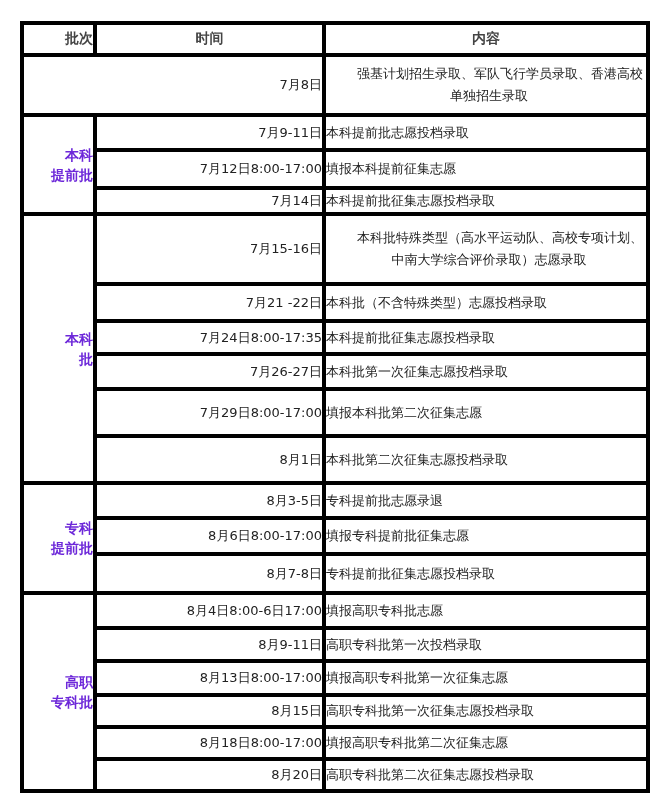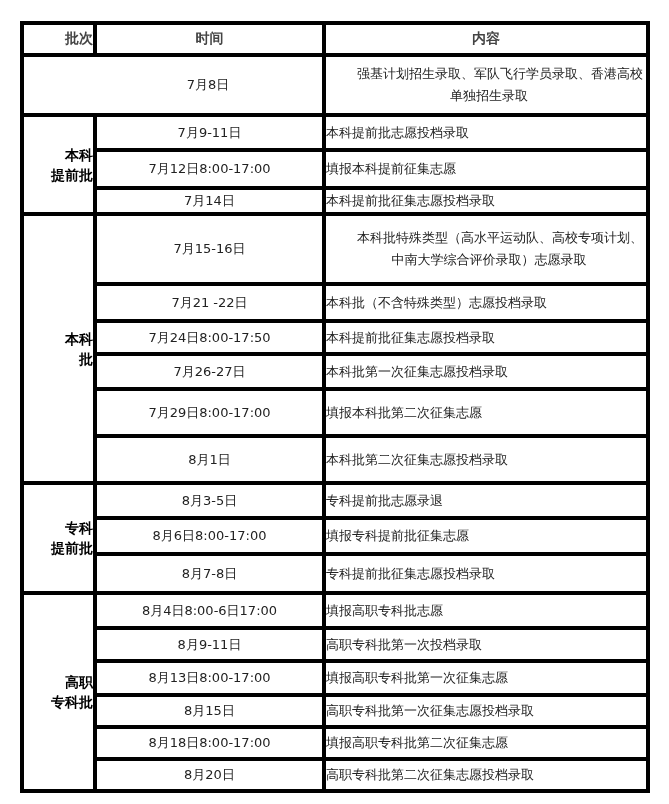--- a/index.html
+++ b/index.html
@@ -12,22 +12,22 @@
     }
     table.sched td, table.sched th {
       border: 4px solid #000000; padding: 0; vertical-align: middle;
     }
     table.sched { border: 2px solid #333; }
     col.c1 { width: 73px; }
     col.c2 { width: 229px; }
     col.c3 { width: 324px; }
     th { font-weight: bold; color: #444; font-size: 14px; height: 28px; }
     th.h-batch { text-align: right; padding-right: 12px; }
-    td.batch { text-align: right; padding-right: 12px; font-weight: bold; color: #000000; font-size: 14px; line-height: 20px; }
-    td.time { text-align: center; }
+    td.batch { text-align: right; padding-right: 12px; font-weight: bold; color: #6d28d9; font-size: 14px; line-height: 20px; }
+    td.time { text-align: right; }
     td.content { text-align: left; padding-left: 28px; padding-right: 8px; line-height: 22px; }
     td.content.wrap { padding-left: 6px; text-indent: 22px; text-align: center; }
     td.time.span2 { padding-left: 70px; }
     .sep-col { border-right: 2px solid #111 !important; }
     .sep-row { border-bottom: 2px solid #111 !important; }
   </style>
 </head>
 <body>
 
 <table class="sched">
@@ -73,21 +73,21 @@
         <div>批</div>
       </td>
       <td class="time sep-col">7月15-16日</td>
       <td class="content wrap">本科批特殊类型（高水平运动队、高校专项计划、中南大学综合评价录取）志愿录取</td>
     </tr>
     <tr style="height:37px">
       <td class="time sep-col">7月21 -22日</td>
       <td class="content">本科批（不含特殊类型）志愿投档录取</td>
     </tr>
     <tr style="height:33px">
-      <td class="time sep-col">7月24日8:00-17:50</td>
+      <td class="time sep-col">7月24日8:00-17:35</td>
       <td class="content">本科提前批征集志愿投档录取</td>
     </tr>
     <tr style="height:35px">
       <td class="time sep-col">7月26-27日</td>
       <td class="content">本科批第一次征集志愿投档录取</td>
     </tr>
     <tr style="height:47px">
       <td class="time sep-col">7月29日8:00-17:00</td>
       <td class="content">填报本科批第二次征集志愿</td>
     </tr>

